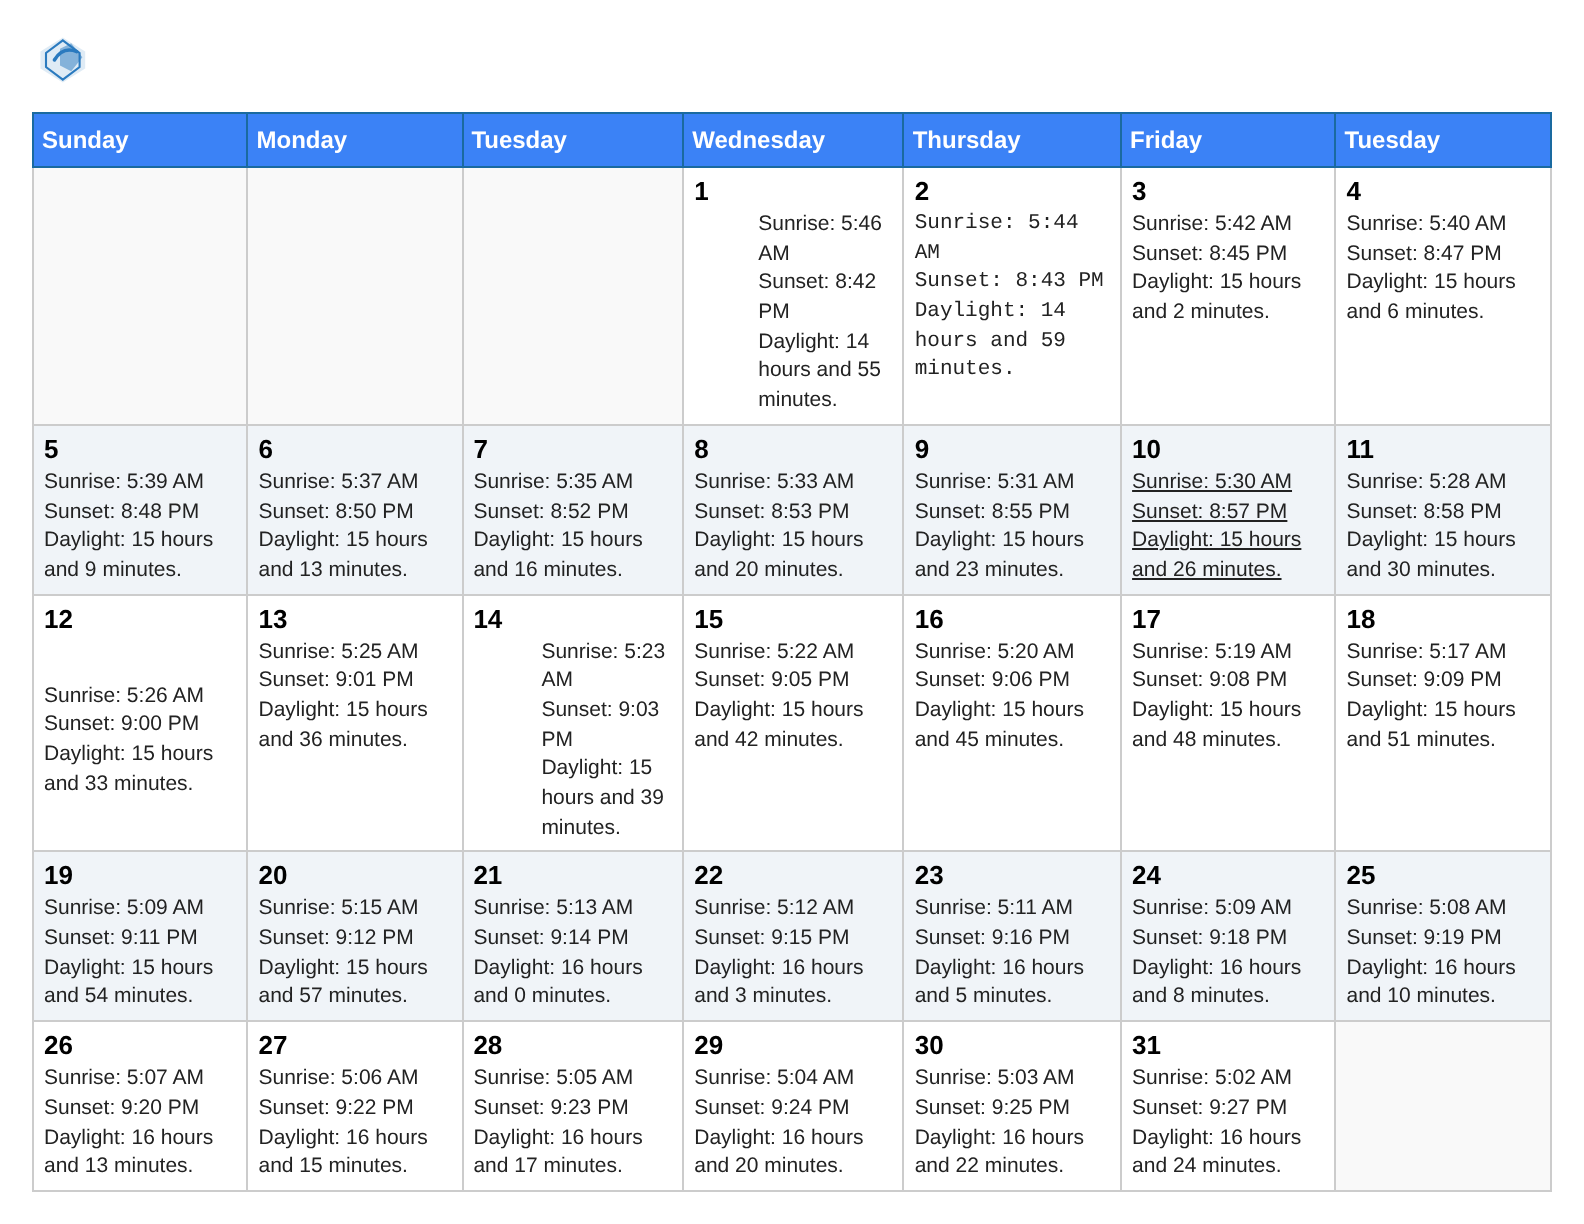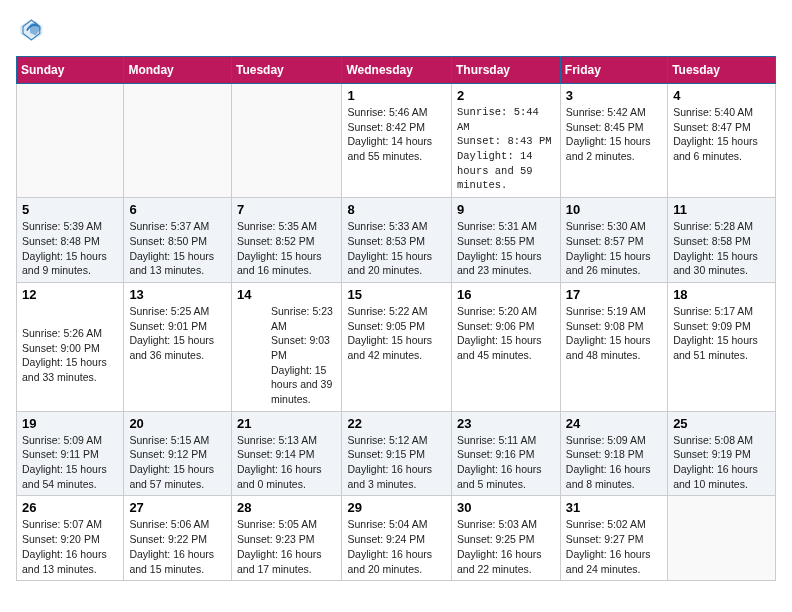--- a/index.html
+++ b/index.html
@@ -43,21 +43,21 @@
     .location {
       font-size: 15px;
       color: #333;
     }
     table {
       width: 100%;
       border-collapse: collapse;
       font-size: 11px;
     }
     thead th {
-      background-color: #be185d;
+      background-color: #3b82f6;
       color: #fff;
       padding: 6px 4px;
       text-align: left;
       font-size: 12px;
       font-weight: bold;
       border: 1px solid #1a6aa0;
     }
     tbody td {
       border: 1px solid #ccc;
       vertical-align: top;
@@ -117,21 +117,21 @@
         <th>Tuesday</th>
       </tr>
   </thead>
   <tbody id="calendar-body">
   <tr>
         <td class="empty"></td>
         <td class="empty"></td>
         <td class="empty"></td>
         <td>
           <span class="day-num">1</span>
-          <div class="cell-text" style="white-space: pre-line;">Sunrise: 5:46 AM
+          <div class="cell-text" style="white-space: pre-line; margin-left: 32px;">Sunrise: 5:46 AM
 Sunset: 8:42 PM
 Daylight: 14 hours and 55 minutes.</div>
         </td>
         <td>
           <span class="day-num">2</span>
           <div class="cell-text" style="white-space: pre-line; font-family: Liberation Mono, monospace;">Sunrise: 5:44 AM
 Sunset: 8:43 PM
 Daylight: 14 hours and 59 minutes.</div>
         </td>
         <td>
@@ -173,21 +173,21 @@
 Daylight: 15 hours and 20 minutes.</div>
         </td>
         <td>
           <span class="day-num">9</span>
           <div class="cell-text" style="white-space: pre-line;">Sunrise: 5:31 AM
 Sunset: 8:55 PM
 Daylight: 15 hours and 23 minutes.</div>
         </td>
         <td>
           <span class="day-num">10</span>
-          <div class="cell-text" style="white-space: pre-line;">Sunrise: 5:30 AM
+          <div class="cell-text" style="white-space: pre-line; text-decoration: underline;">Sunrise: 5:30 AM
 Sunset: 8:57 PM
 Daylight: 15 hours and 26 minutes.</div>
         </td>
         <td>
           <span class="day-num">11</span>
           <div class="cell-text" style="white-space: pre-line;">Sunrise: 5:28 AM
 Sunset: 8:58 PM
 Daylight: 15 hours and 30 minutes.</div>
         </td>
       </tr>

